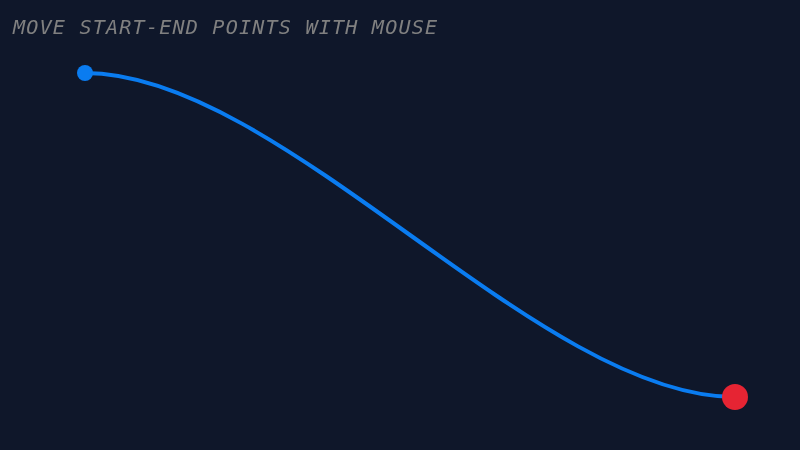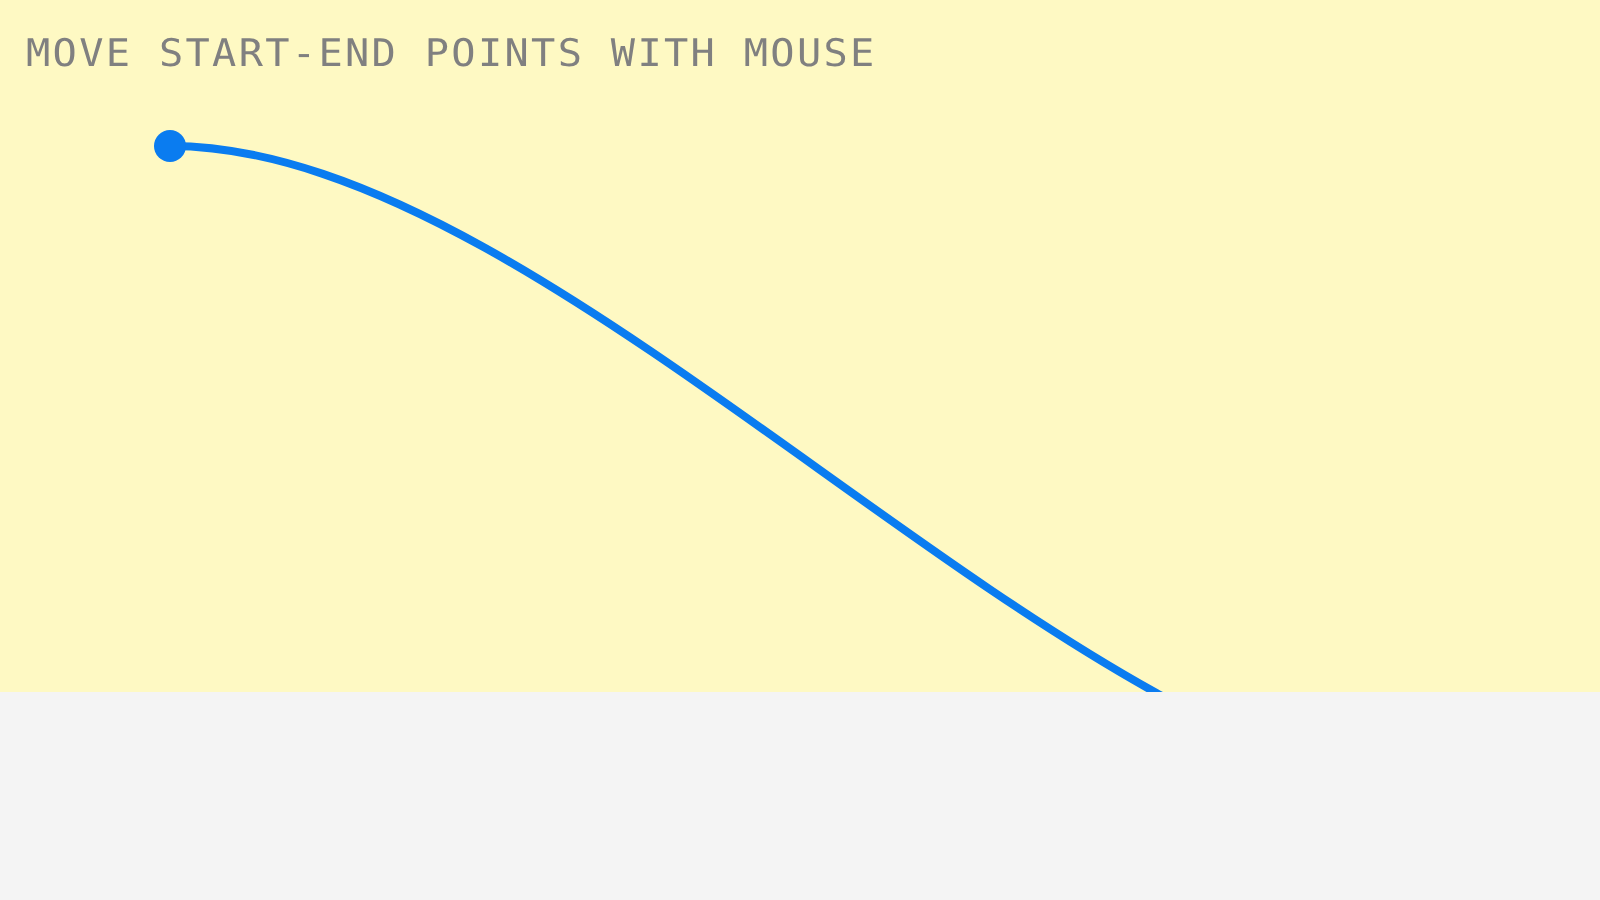--- a/index.html
+++ b/index.html
@@ -56,21 +56,21 @@
   #end-handle-hit {
     left: 715px;
     top: 377px;
     width: 40px;
     height: 40px;
   }
 </style>
 </head>
 <body>
 
-<div id="app" style="width: 800px; height: 346px; background: #fef9c3;">
+<div id="app" style="width: 800px; height: 450px; background: #0f172a; font-style: italic;">
 
   <h1 id="title" style="color: rgb(128, 128, 128);">MOVE START-END POINTS WITH MOUSE</h1>
 
   <svg id="canvas-stage" viewBox="0 0 800 450" xmlns="http://www.w3.org/2000/svg">
 
     <path id="bezier-path" fill="none" stroke-linecap="round" stroke-linejoin="round" d="M 85 73 C 282 73, 538 397, 735 397" stroke="#0a7cf0" stroke-width="4"></path>
 
     <circle id="start-handle" cx="85" cy="73" r="8" fill="#0a7cf0"></circle>
 
     <circle id="end-handle" cx="735" cy="397" r="13" fill="#e62433"></circle>

